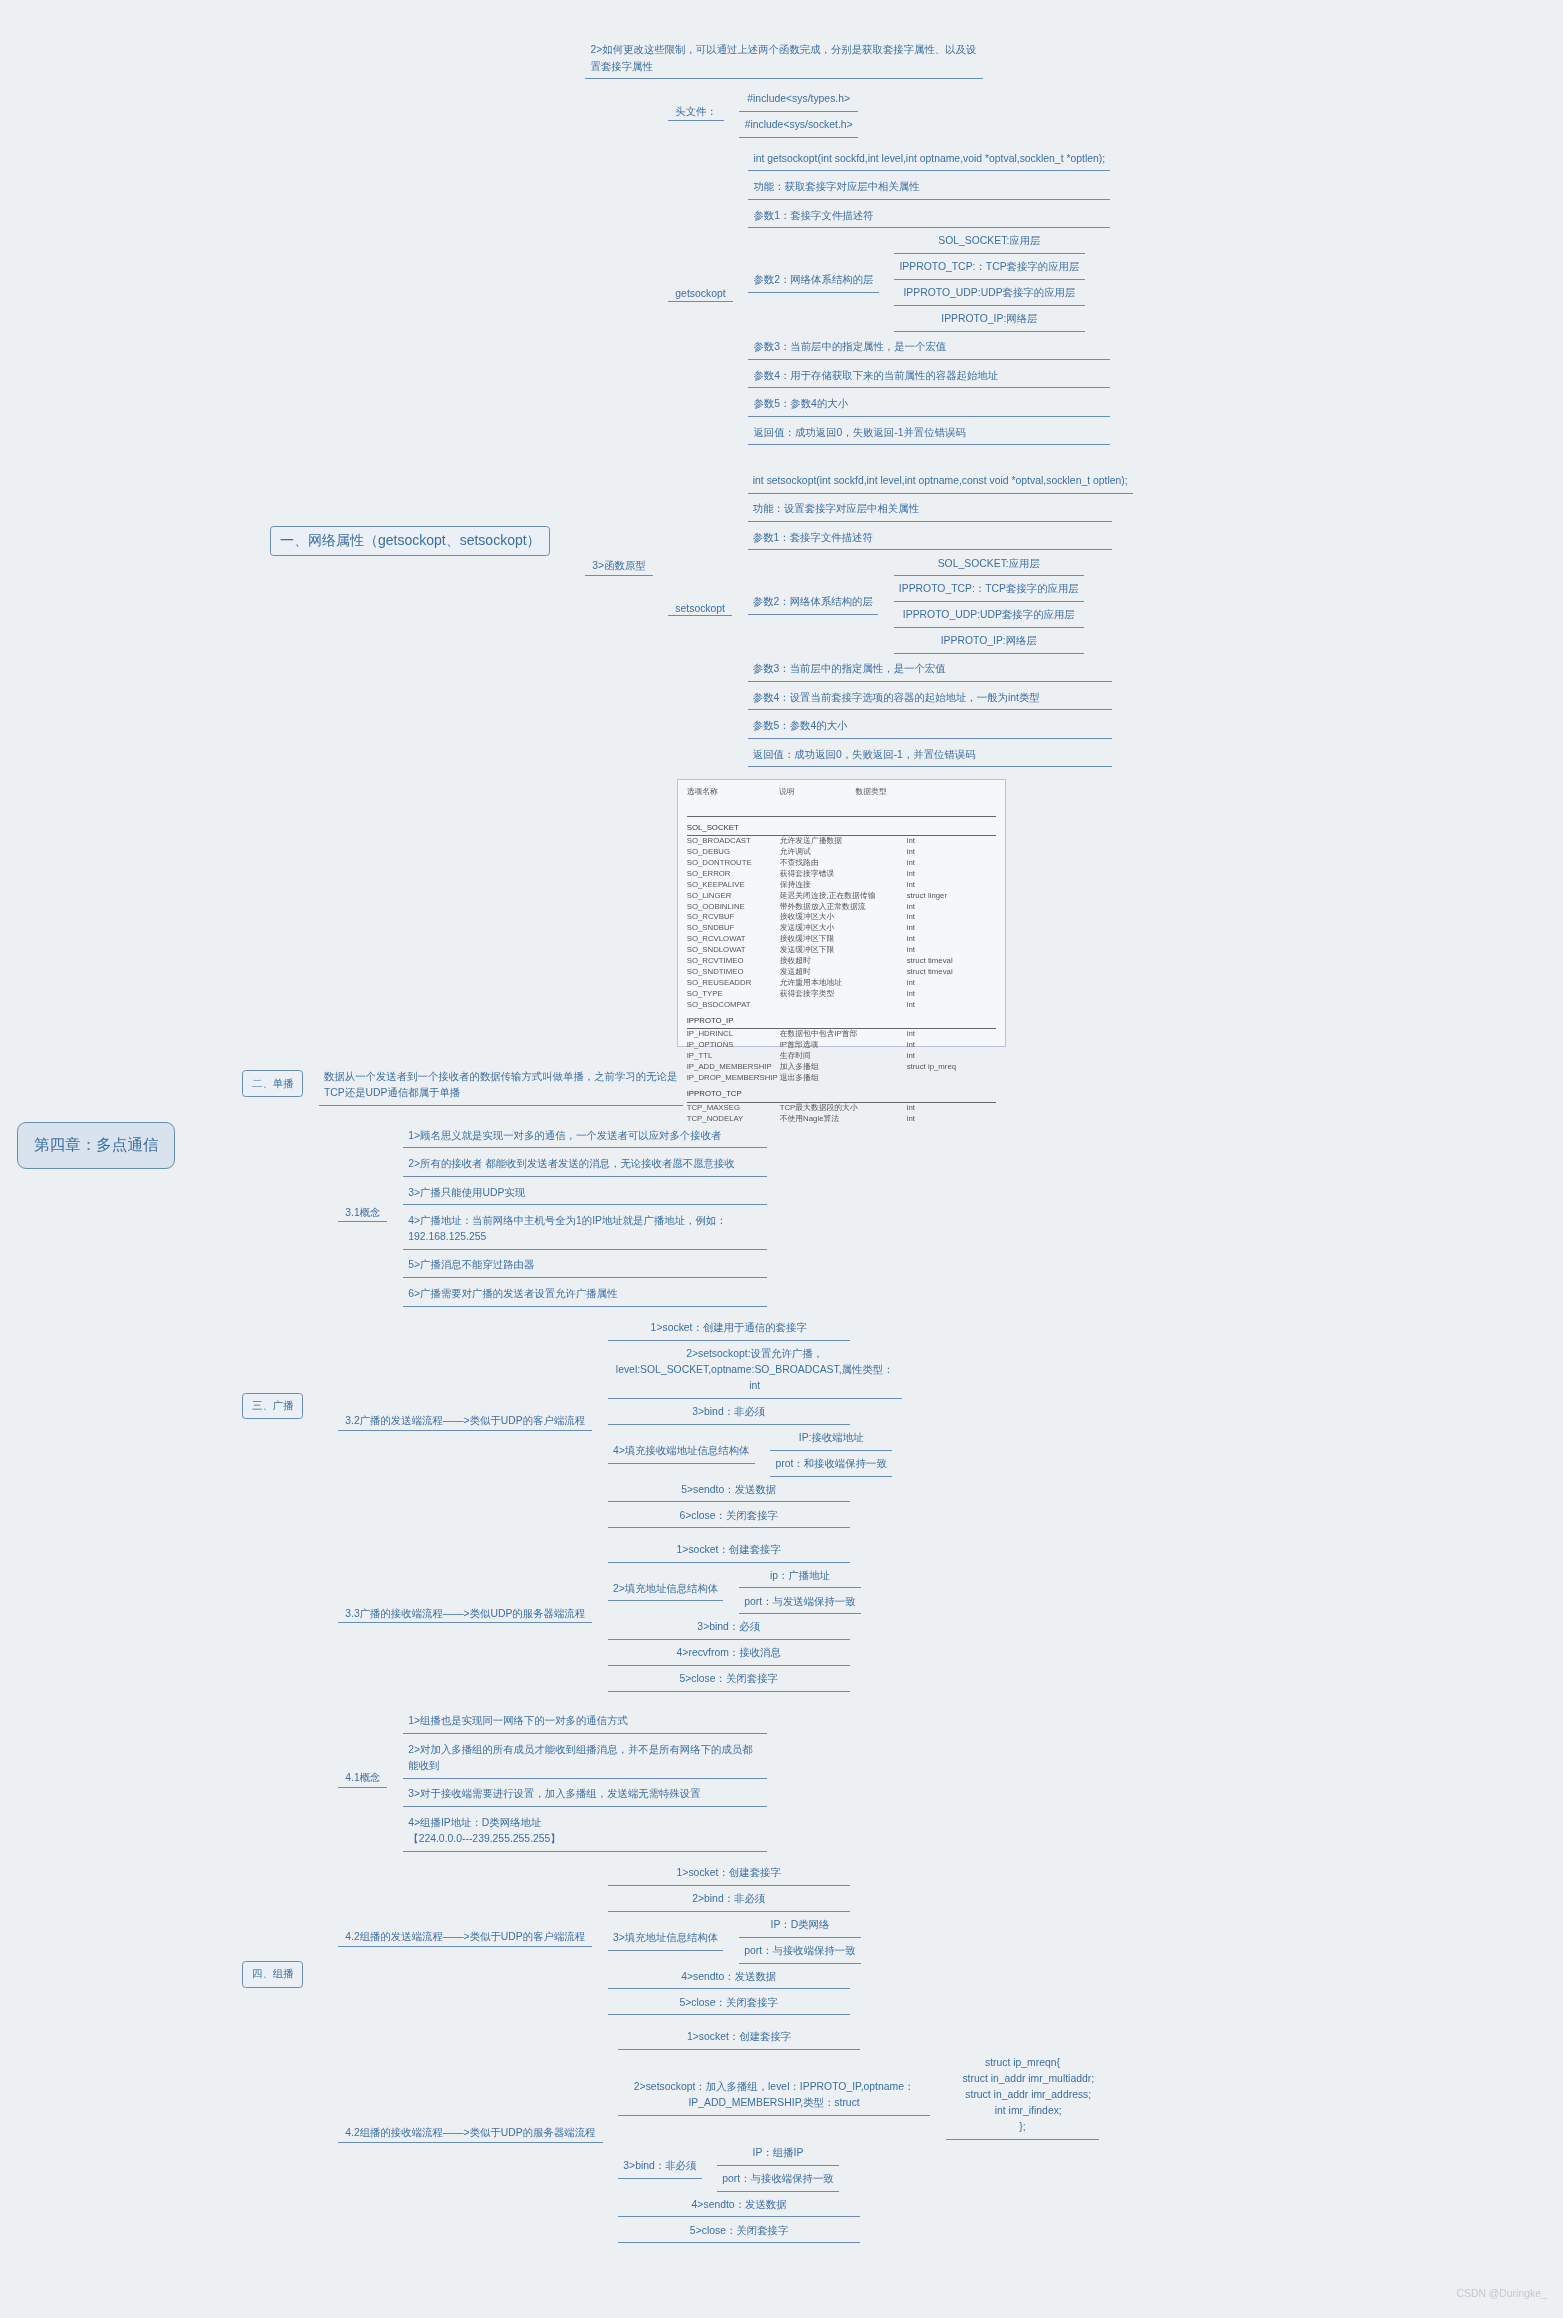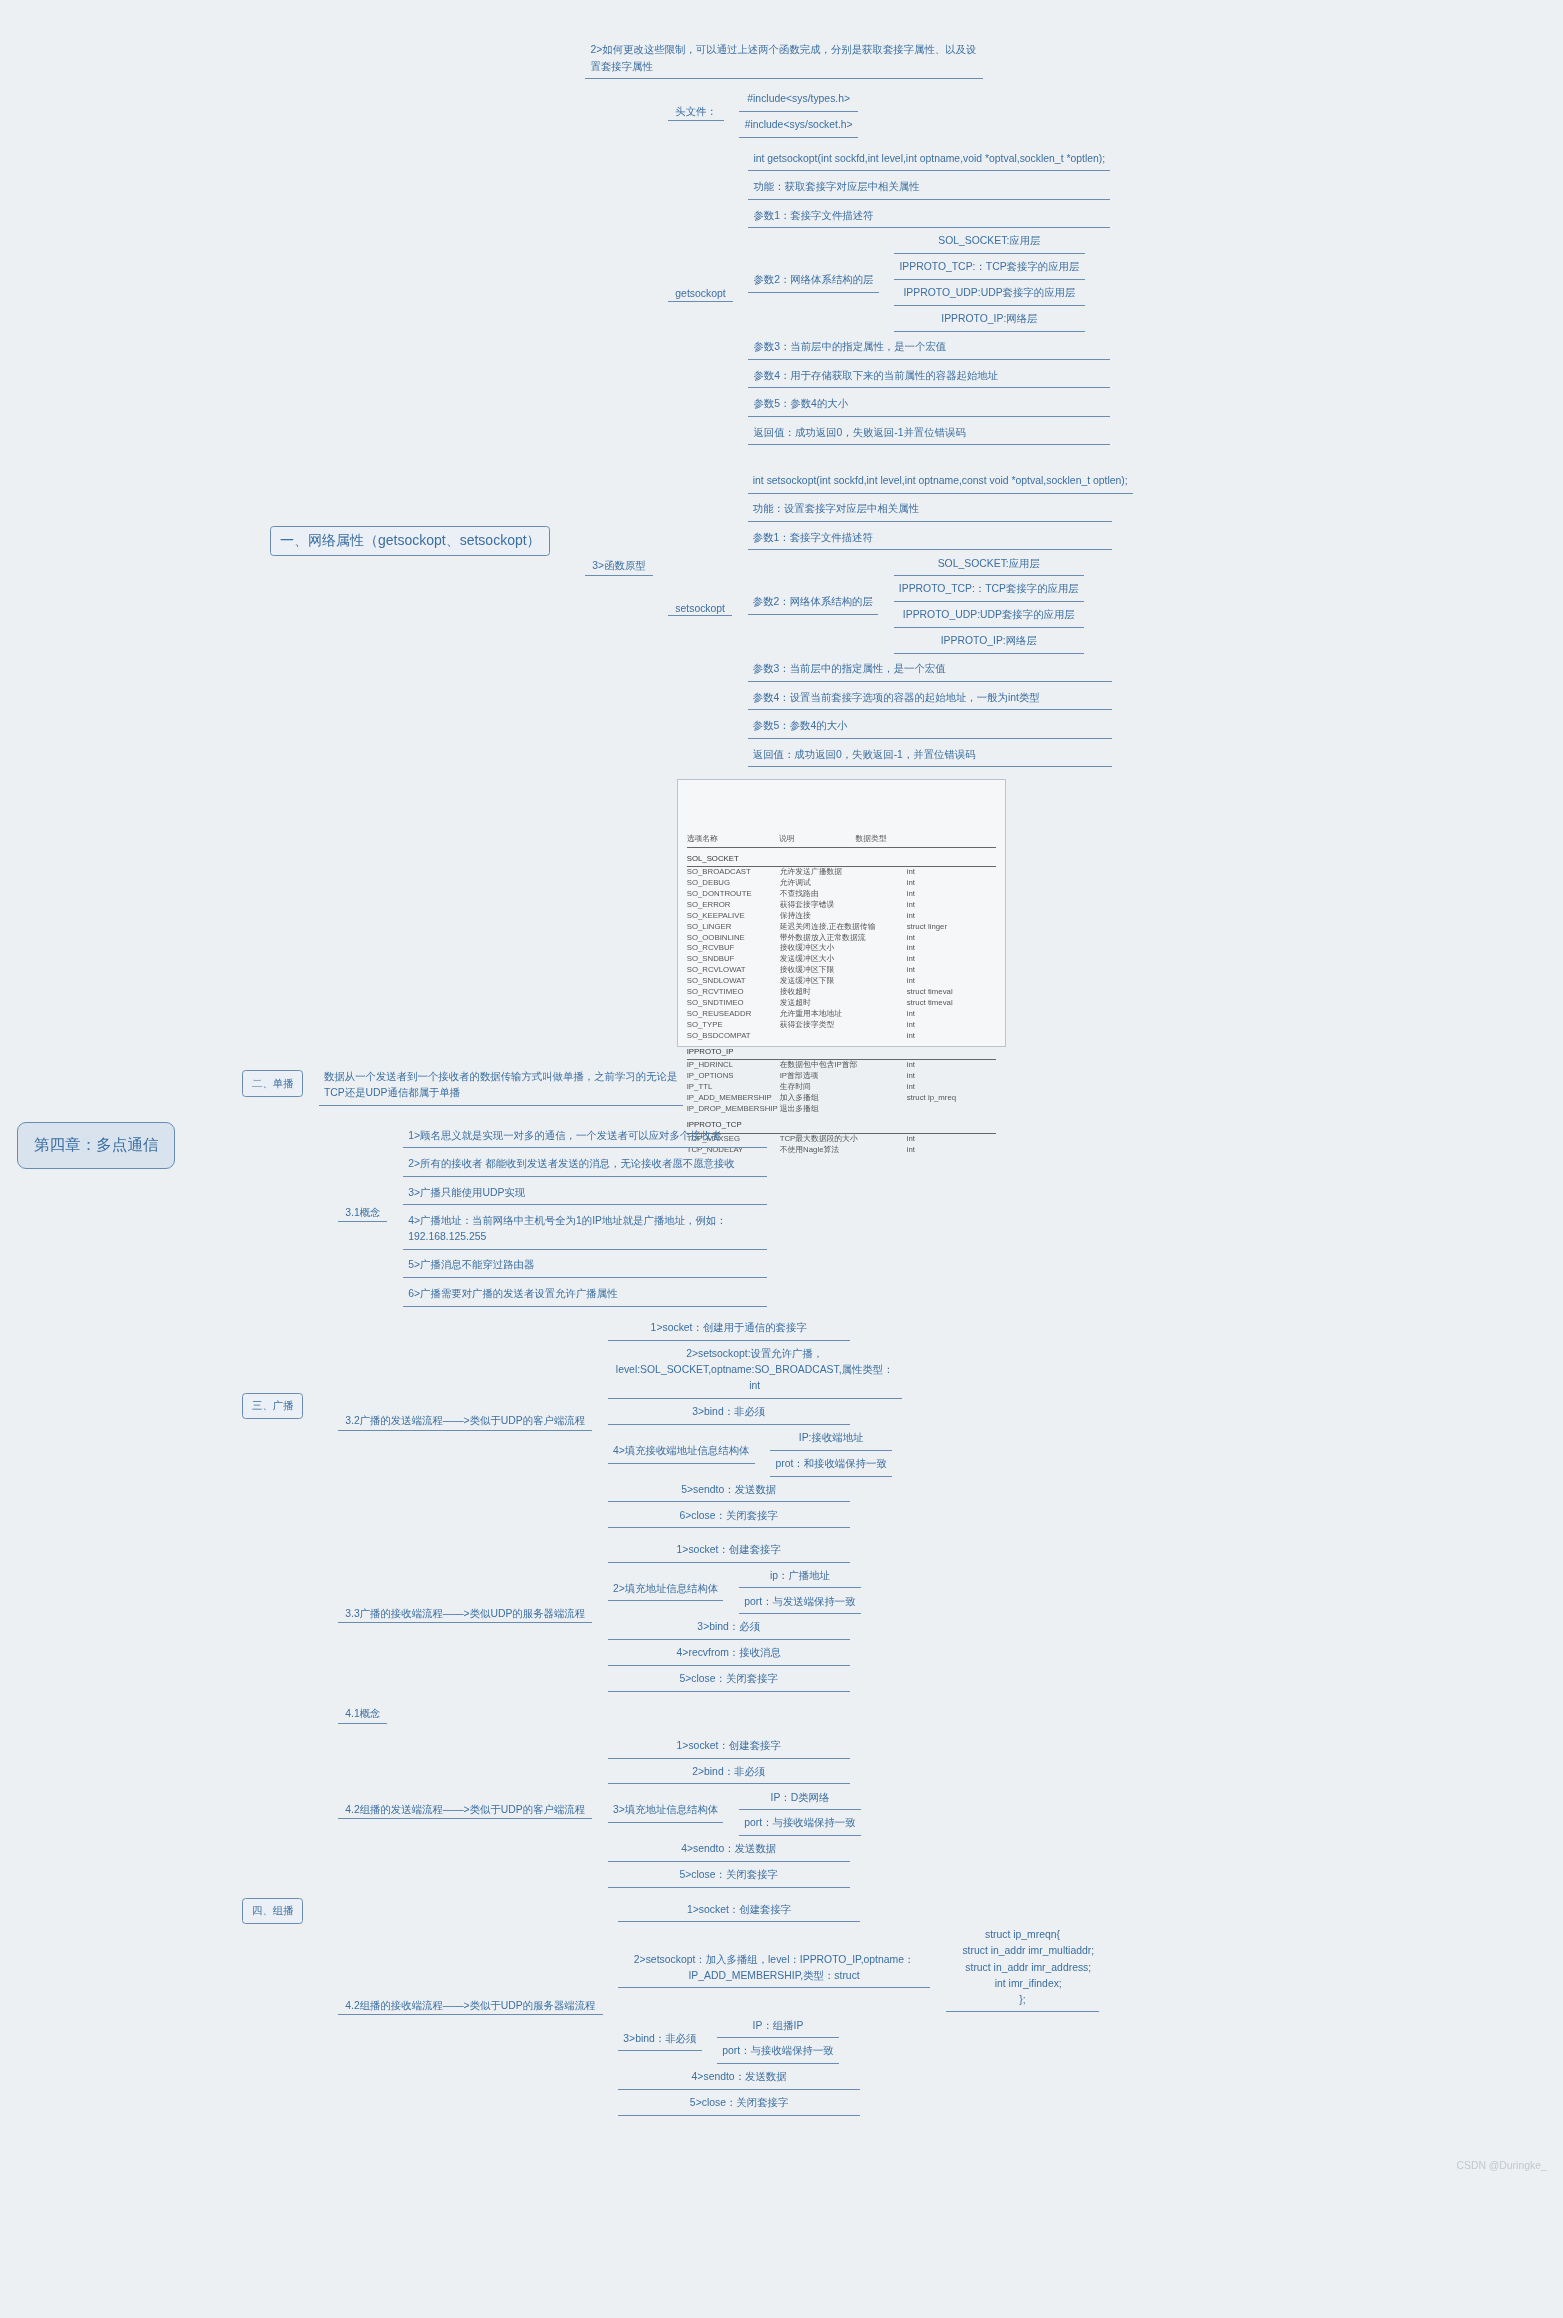--- a/index.html
+++ b/index.html
@@ -79,21 +79,21 @@
     width: 329px;
     height: 268px;
     border: 0.9px solid #b8c4d2;
     background: #f5f7f9;
     margin: 8.7px 0 0 8.7px;
     font-size: 7.8px;
     color: #777;
     padding: 7px 8.7px;
     line-height: 1.4;
   }
-  .table-img .thead { display:flex; gap:61px; color:#555; border-bottom:0.9px solid #666; padding-bottom:2px;margin-top:47px; }
+  .table-img .thead { display:flex; gap:61px; color:#555; border-bottom:0.9px solid #666; padding-bottom:18px; }
   .table-img .tg { border-bottom:0.9px solid #666; padding:1.7px 0; margin-top:3.5px; color:#333; }
   .table-img .tr { display:flex; gap:6px; color:#555; }
   .table-img .c1 { width:87px; }
   .table-img .c2 { width:121px; }
   .table-img .c3 { width:69px; }
 
   .watermark {
     position: absolute;
     right: 17.3px;
     bottom: 10.4px;
@@ -389,20 +389,27 @@
 
 <div class="block">
   <div class="sec">
     <div class="n-box">四、组播</div>
     <div class="sp"></div>
     <div class="col">
 
       <div class="row" style="align-items:center; margin-bottom:8.7px;">
         <span class="lbl">4.1概念</span>
         <div class="sp-s"></div>
+        <div class="col tight">
+          <div class="ul">1&gt;组播也是实现同一网络下的一对多的通信方式</div>
+          <div class="ul" style="max-width:364px;">2&gt;对加入多播组的所有成员才能收到组播消息，并不是所有网络下的成员都能收到</div>
+          <div class="ul" style="max-width:364px;">3&gt;对于接收端需要进行设置，加入多播组，发送端无需特殊设置</div>
+          <div class="ul" style="white-space:pre-line;">4&gt;组播IP地址：D类网络地址
+【224.0.0.0---239.255.255.255】</div>
+        </div>
       </div>
 
       <div class="row" style="align-items:center; margin-bottom:8.7px;">
         <span class="lbl">4.2组播的发送端流程——&gt;类似于UDP的客户端流程</span>
         <div class="sp-s"></div>
         <div class="col tight">
           <div class="ul2">1&gt;socket：创建套接字</div>
           <div class="ul2">2&gt;bind：非必须</div>
           <div class="row" style="align-items:center;">
             <div class="ul2">3&gt;填充地址信息结构体</div>

